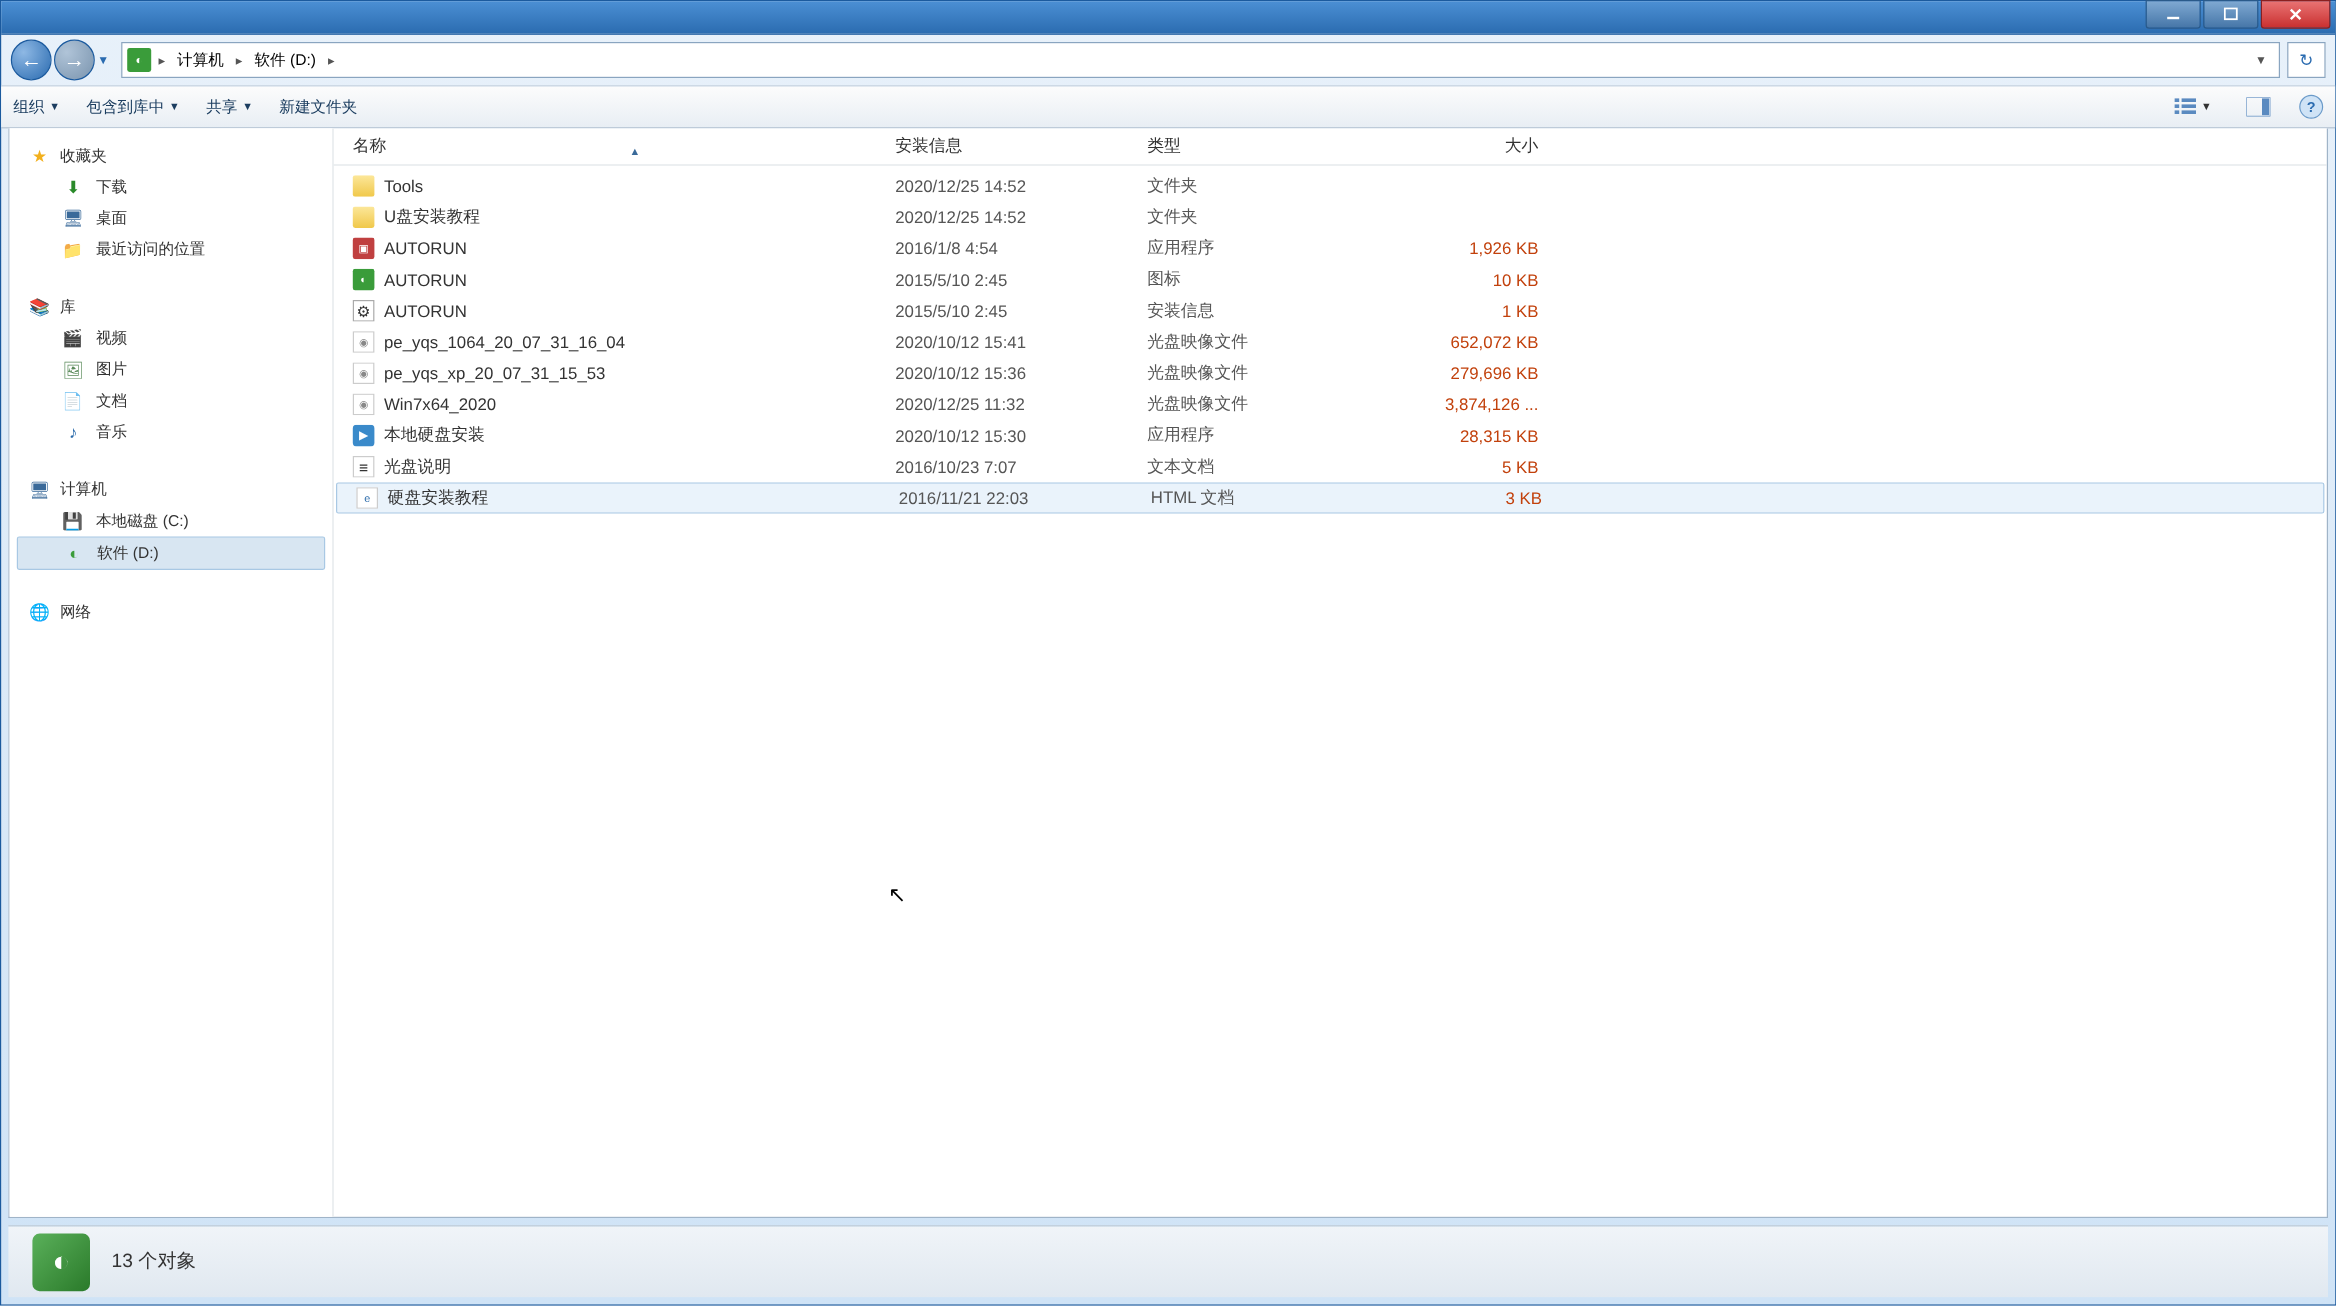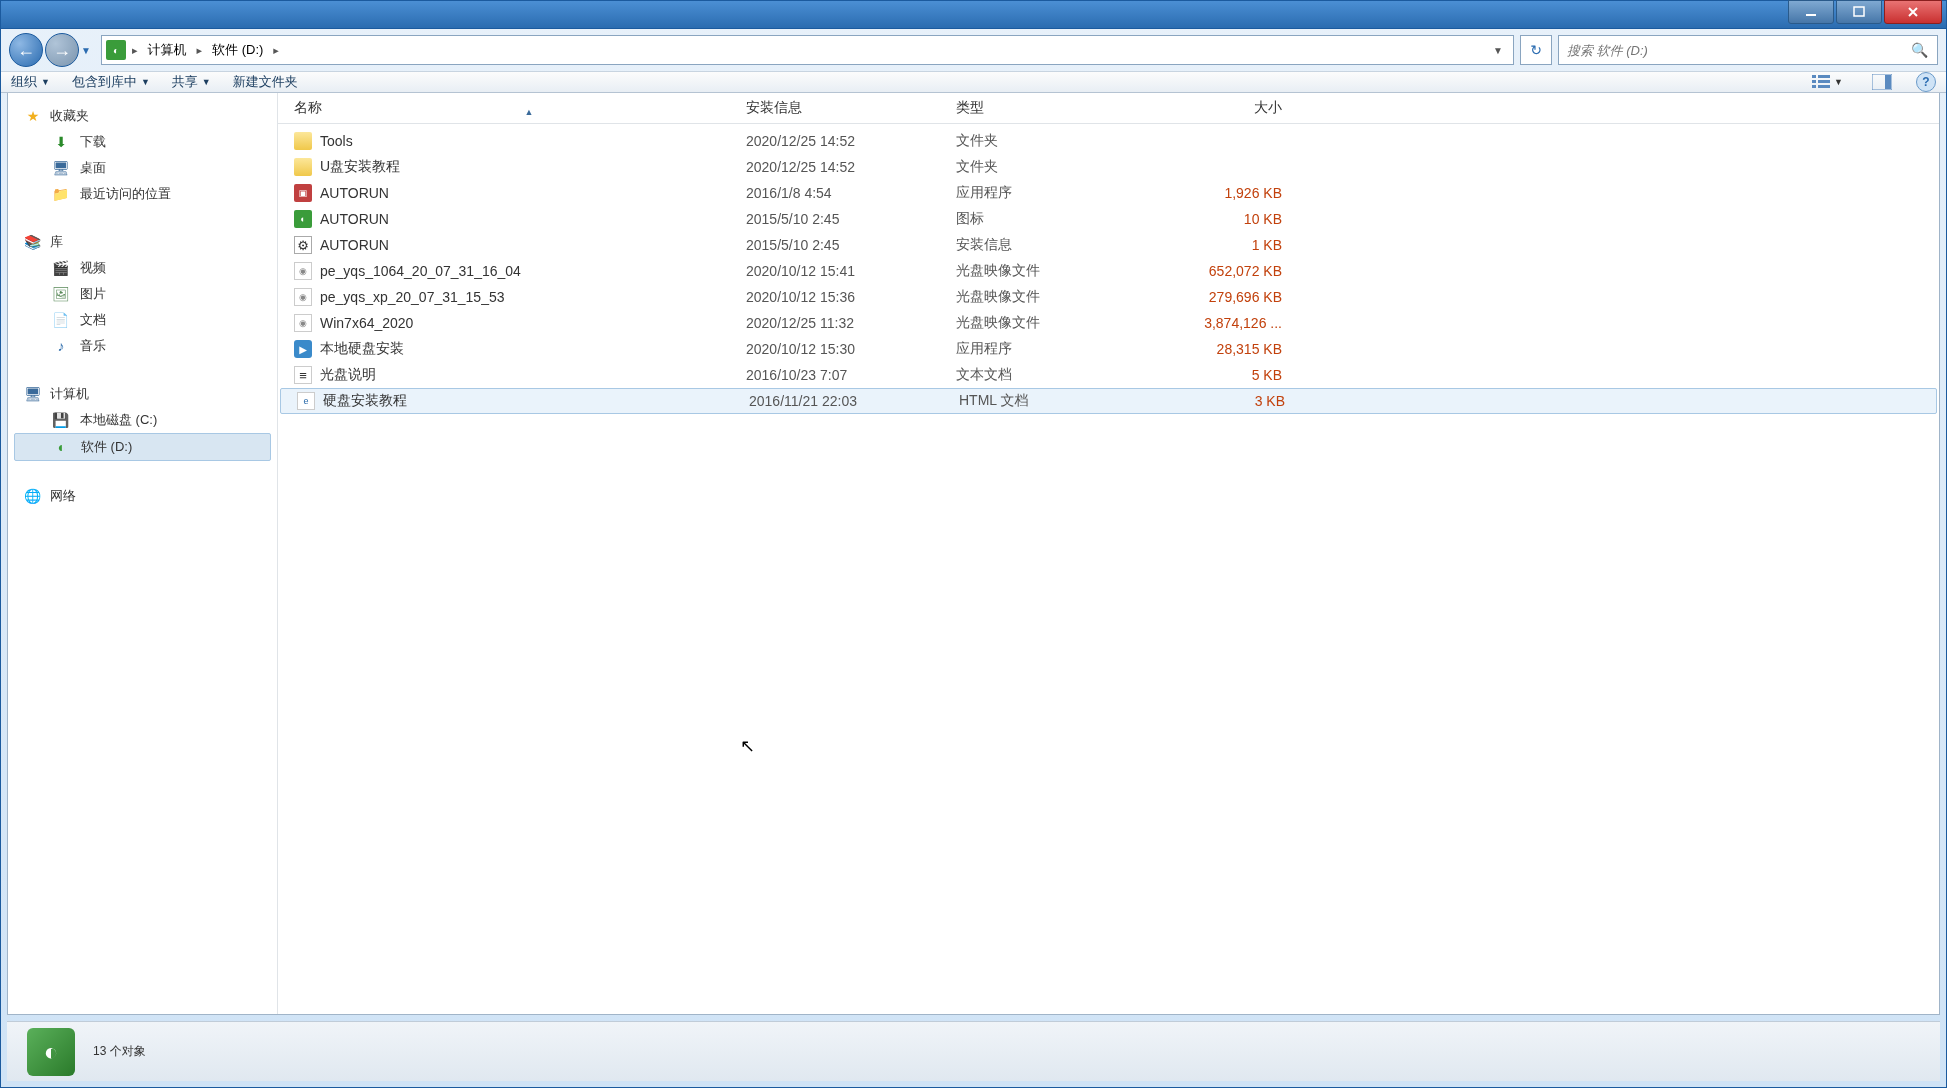--- a/index.html
+++ b/index.html
@@ -25,21 +25,21 @@
   .addr-icon { width:20px; height:20px; background:#3a9c3a; border-radius:2px; display:flex;align-items:center;justify-content:center;color:#fff;font-size:10px;}
   .addr-arrow { color:#555; font-size:11px; padding:0 4px;}
   .addr-seg { padding: 2px 4px; color:#000;}
   .addr-dd { margin-left:auto; color:#555; padding:0 6px;font-size:10px;}
   .refresh-box { width:32px; height:30px; background:#fff; border:1px solid #8aa5c0; display:flex;align-items:center;justify-content:center; color:#2a6bb0; font-size:14px;}
   .searchbox { width:380px; height:30px; background:#fff; border:1px solid #8aa5c0; display:flex;align-items:center;padding:0 8px;}
   .searchbox input { border:none; outline:none; flex:1; font-style:italic; color:#888; font-size:13px;}
   .search-icon { color:#2a6bb0; font-size:14px;}
   
   
-  .toolbar { height:22px; background: linear-gradient(to bottom, #fcfcfc, #e8eef4); border-top:1px solid #c8d4e0; border-bottom:1px solid #b5c3d2; display:flex; align-items:center; padding: 0 10px; gap:22px;}
+  .toolbar { height:36px; background: linear-gradient(to bottom, #fcfcfc, #e8eef4); border-top:1px solid #c8d4e0; border-bottom:1px solid #b5c3d2; display:flex; align-items:center; padding: 0 10px; gap:22px;}
   .tb-item { display:flex; align-items:center; gap:4px; color:#1c3e60; cursor:default;}
   .tb-spacer { flex:1; }
   .tb-view { display:flex;align-items:center;gap:4px; border:1px solid transparent; padding:2px 4px;}
   .tb-right-icon { width:24px;height:24px;display:flex;align-items:center;justify-content:center;border:1px solid transparent;}
   .tb-help { color:#2a6bb0; background:#cfe3f6; border:1px solid #6a9ac9; border-radius:50%; width:20px;height:20px;display:flex;align-items:center;justify-content:center;font-size:12px;font-weight:bold;}
   
   
   .main { flex:1; display:flex; background:#fff; border-top:none; margin:0 6px 6px 6px; border:1px solid #a0b4c8; border-top:none;}
   
   
@@ -88,21 +88,21 @@
   .i-dat { background:#fff;border:1px solid #ccc;}
   .i-iso { background:#fff;border:1px solid #ccc;color:#888;font-size:9px;}
   .i-gho { background:#fff;border:1px solid #ccc;}
   .i-app { background:#3a8aca;border-radius:3px;color:#fff;font-size:10px;}
   .i-txt { background:#fff;border:1px solid #ccc;}
   .i-html { background:#fff;border:1px solid #ccc;color:#2a6aaa;font-size:9px;}
   
   
   .statusbar { height:60px; background:linear-gradient(to bottom,#f0f4f8,#e0e8f0); border-top:1px solid #c0ccd8; display:flex;align-items:center;padding:0 20px;gap:18px; margin:0 6px 6px 6px;}
   .status-icon { width:48px;height:48px; background:linear-gradient(135deg,#5ab05a,#2a7a2a);border-radius:6px;display:flex;align-items:center;justify-content:center;color:#fff;font-size:24px;}
-  .status-text { color:#333; font-size:12px;}
+  .status-text { color:#333; font-size:16px;}
   
   .cursor-ptr { position:absolute; left:740px; top:735px; font-size:18px; pointer-events:none;}
   
   .outer {width:100%;height:100%;position:relative;}
   .scale-wrap {transform-origin: top left; width:1947px;height:1088px;}
 </style>
 </head>
 <body>
 
 <div class="outer">
@@ -144,24 +144,20 @@
       <span class="addr-arrow">▸</span>
       <span class="addr-seg">计算机</span>
       <span class="addr-arrow">▸</span>
       <span class="addr-seg">软件 (D:)</span>
       <span class="addr-arrow">▸</span>
       <span class="addr-dd">▼</span>
     </div>
     <div class="refresh-box">
             <span>↻</span>
           </div>
-    <div class="searchbox">
-      <input placeholder="搜索 软件 (D:)" style="">
-      <span class="search-icon">🔍</span>
-    </div>
   </div>
 
   <div class="toolbar">
     <div class="tb-item">
             <span>组织</span> 
             <span style="font-size:9px;">▼</span>
           </div>
     <div class="tb-item">
             <span>包含到库中</span> 
             <span style="font-size:9px;">▼</span>

